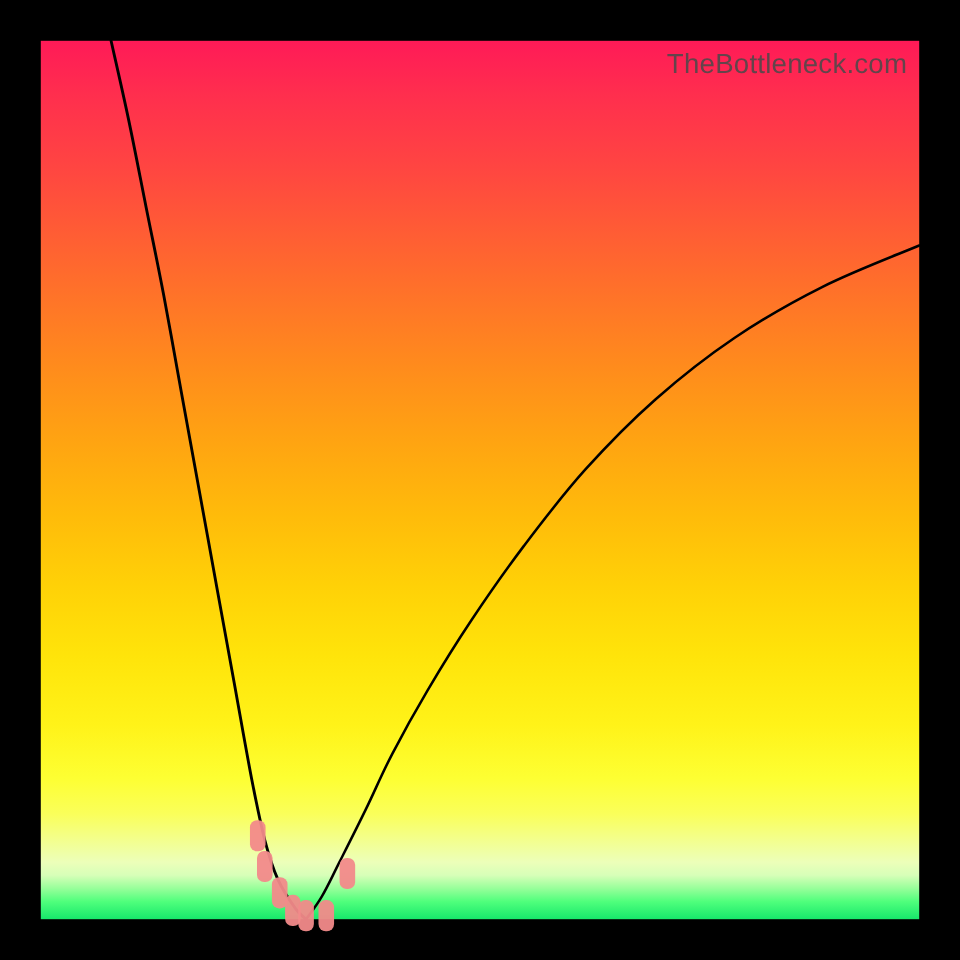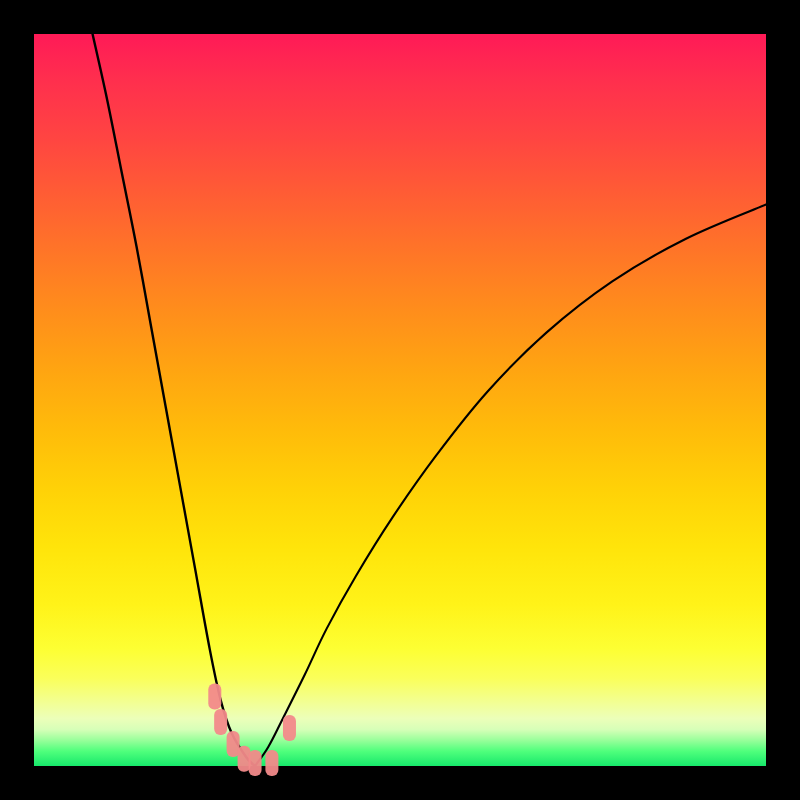--- a/index.html
+++ b/index.html
@@ -85,20 +85,21 @@
     stroke: none;
     opacity: 0.95;
   }
 </style>
 </head>
 <body>
 
 <div class="frame">
   <div class="plot">
 
+    <span class="watermark">TheBottleneck.com</span>
 
     <svg class="curves" viewBox="0 0 732 732" preserveAspectRatio="none">
       <path id="left-branch" class="curve-main" d="M 58.56 0 C 61.1952 11.8584, 67.92960000000001 40.845600000000005, 73.2 65.88 C 78.4704 90.91439999999999, 82.56960000000001 112.72799999999994, 87.84 139.07999999999993 C 93.1104 165.43199999999993, 97.20960000000001 184.61039999999997, 102.48 212.27999999999997 C 107.7504 239.94959999999998, 111.84960000000001 263.81280000000004, 117.12 292.8 C 122.3904 321.7872, 126.4896 344.3328, 131.76 373.32 C 137.0304 402.30719999999997, 141.1296 424.8528, 146.4 453.84 C 151.6704 482.82719999999995, 155.7696 505.3728, 161.04 534.36 C 166.3104 563.3472, 171.0684 591.1632, 175.68 614.88 C 180.29160000000002 638.5968, 182.7072 650.9676000000001, 186.66 666.12 C 190.6128 681.2724, 193.02840000000003 688.7827199999999, 197.64000000000001 699.06 C 202.2516 709.33728, 208.06367999999998 717.2868, 212.27999999999997 723.216 C 216.49631999999997 729.1452, 219.48288 730.41888, 221.064 732"></path>
       <path id="right-branch" class="curve-thin" d="M 221.064 732 C 223.43568 728.57424, 229.23312 721.5323999999999, 234.24 712.968 C 239.24688 704.4036, 242.29200000000003 697.4642399999999, 248.88000000000002 684.42 C 255.46800000000002 671.37576, 262.9344 656.7064799999999, 270.84 640.5 C 278.74559999999997 624.2935200000001, 283.5768 612.1716, 292.8 594.384 C 302.02320000000003 576.5964, 310.22159999999997 561.70752, 322.08 541.6800000000001 C 333.9384 521.6524800000001, 344.1864 504.8604, 358.68 483.12 C 373.1736 461.3796, 385.4712 443.56272, 402.6 420.90000000000003 C 419.72880000000004 398.23728000000006, 434.07599999999996 379.21992, 453.84 357.216 C 473.604 335.21208, 490.00079999999997 318.41999999999996, 512.4 298.65599999999995 C 534.7991999999999 278.89199999999994, 553.2456 264.28128, 578.28 247.416 C 603.3144 230.55072, 623.8104000000001 218.79480000000004, 651.48 204.96000000000004 C 679.1496 191.12520000000004, 717.5064 176.74872000000005, 732 170.55600000000004"></path>
       <g id="markers">
           <rect x="174.304" y="649.46" width="13" height="26" rx="6" class="marker"></rect>
           <rect x="180.16" y="675.08" width="13" height="26" rx="6" class="marker"></rect>
           <rect x="192.604" y="697.04" width="13" height="26" rx="6" class="marker"></rect>
           <rect x="203.58399999999997" y="711.68" width="13" height="26" rx="6" class="marker"></rect>
           <rect x="214.564" y="716.072" width="13" height="26" rx="6" class="marker"></rect>

